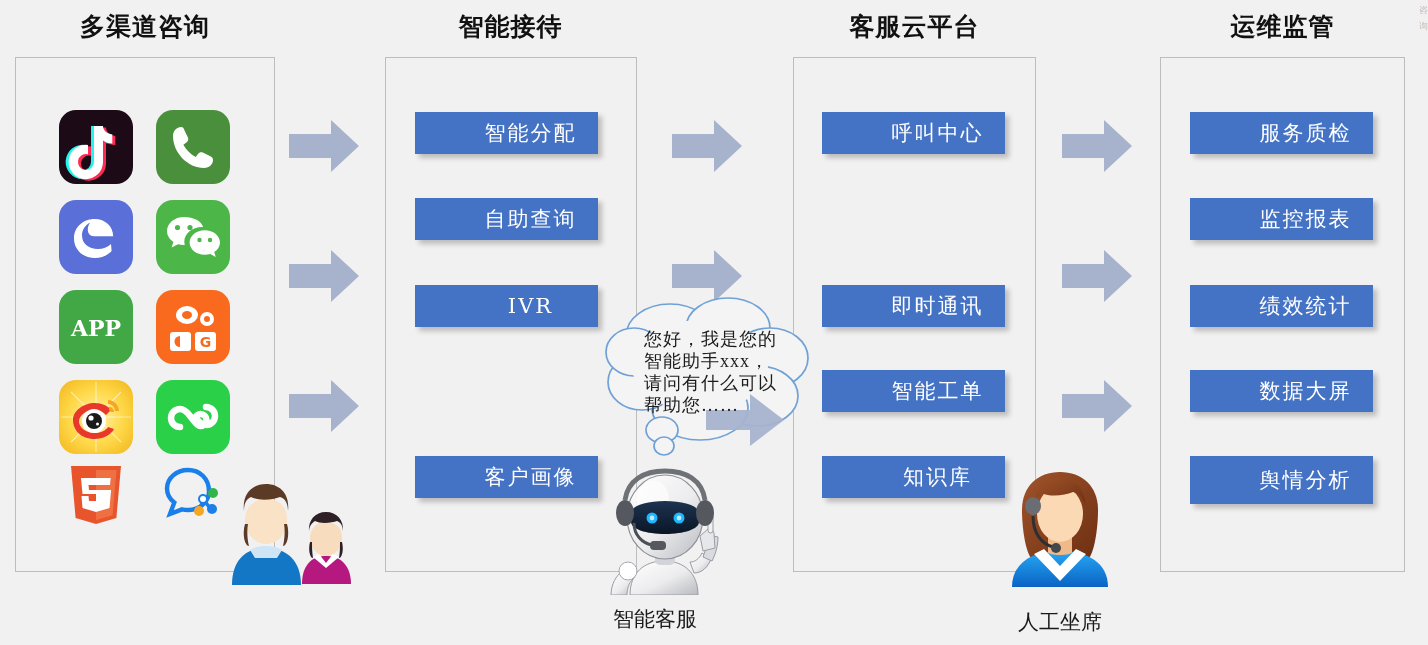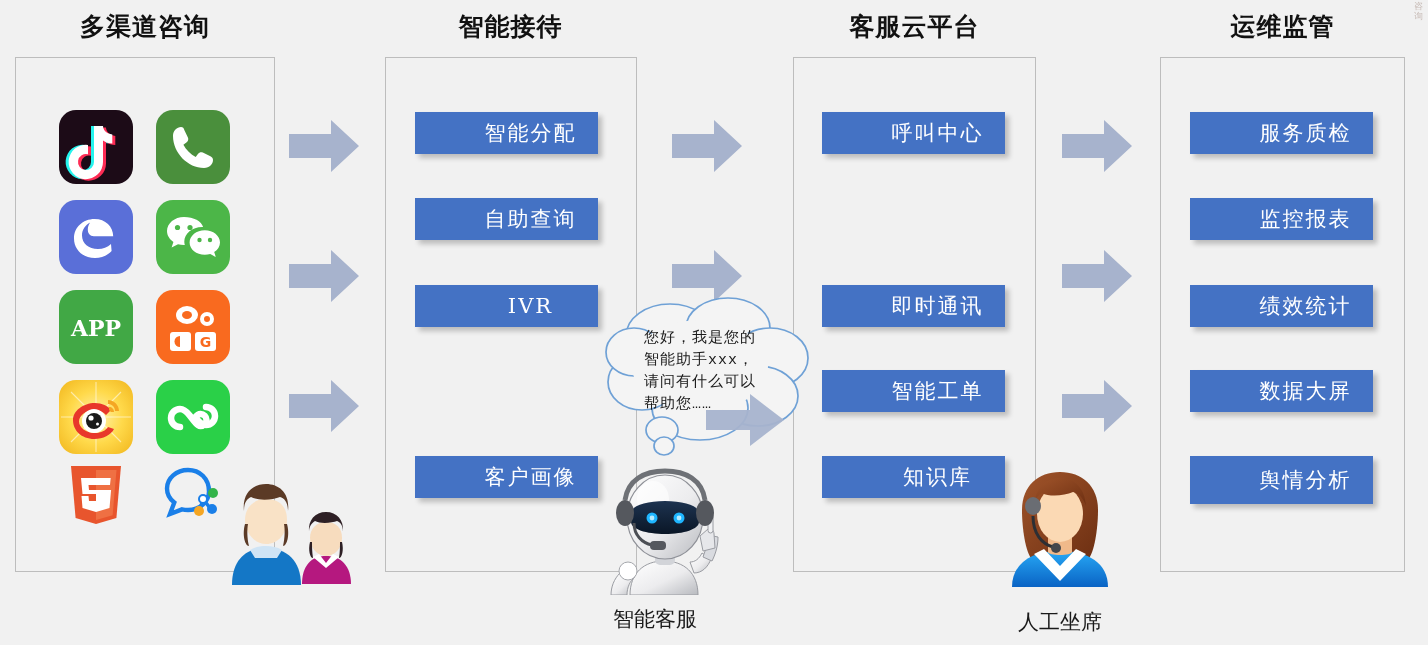--- a/index.html
+++ b/index.html
@@ -50,34 +50,34 @@
   .red-note {
     position: absolute;
     color: #e02b20;
     font-family: "DejaVu Serif", "Liberation Serif", serif;
     font-size: 19px; line-height: 25px;
     white-space: nowrap; font-weight: 500;
   }
 
   .bubble-text {
     position: absolute;
-    font-family: Liberation Mono, monospace;
-    font-size: 15px; line-height: 22px; color: #1b1b1b;
+    font-family: Liberation Serif, serif;
+    font-size: 18px; line-height: 22px; color: #1b1b1b;
     letter-spacing: 1px; white-space: nowrap;
   }
 
   .ic { position: absolute; }
 
   .watermark {
     position: absolute; right: 0px; top: 2px;
     width: 14px;
-    font-size: 9px; line-height: 10px;
+    font-size: 9px; line-height: 16px;
     color: #b9a9a2; opacity: .75;
-    word-break: break-all; text-align: left;
-    font-family: Liberation Mono, monospace;
+    word-break: break-all; text-align: right;
+    font-family: Liberation Sans, sans-serif;
   }
 </style>
 </head>
 <body>
 
 <div id="stage">
 
   <div class="col-title" style="left:15px;  width:260px;">多渠道咨询</div>
   <div class="col-title" style="left:383px; width:255px;">智能接待</div>
   <div class="col-title" style="left:793px; width:243px;">客服云平台</div>

